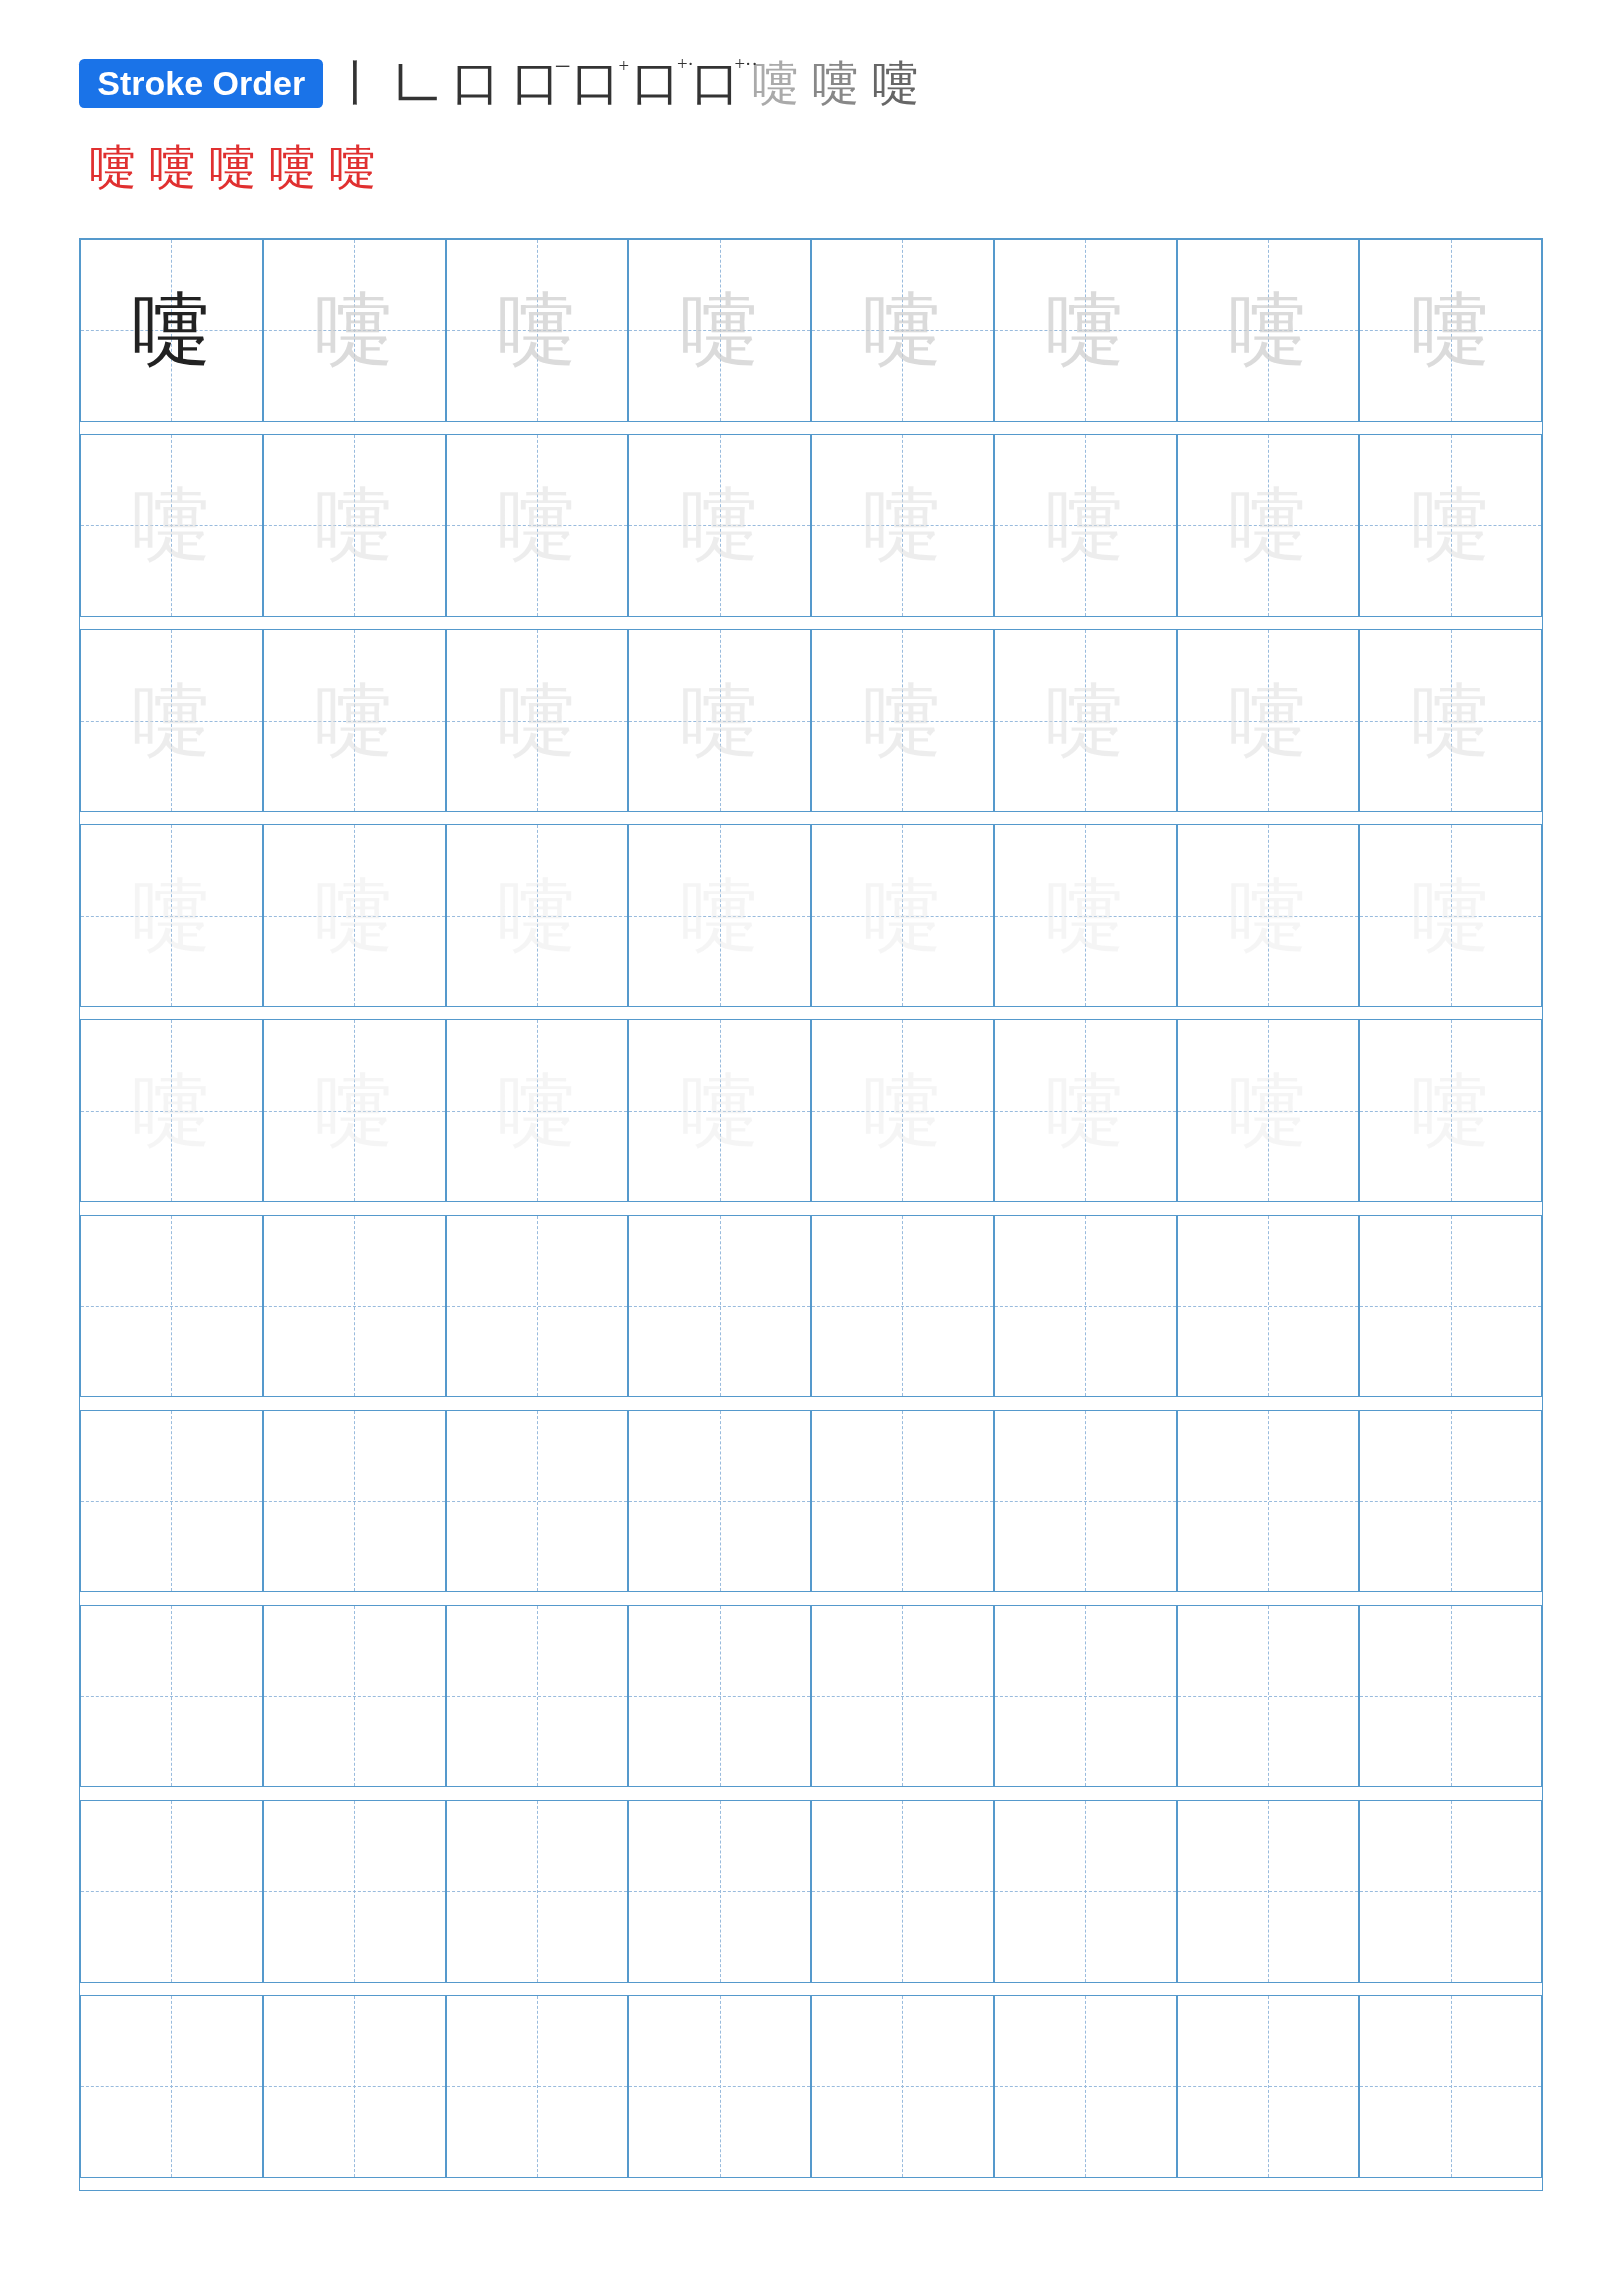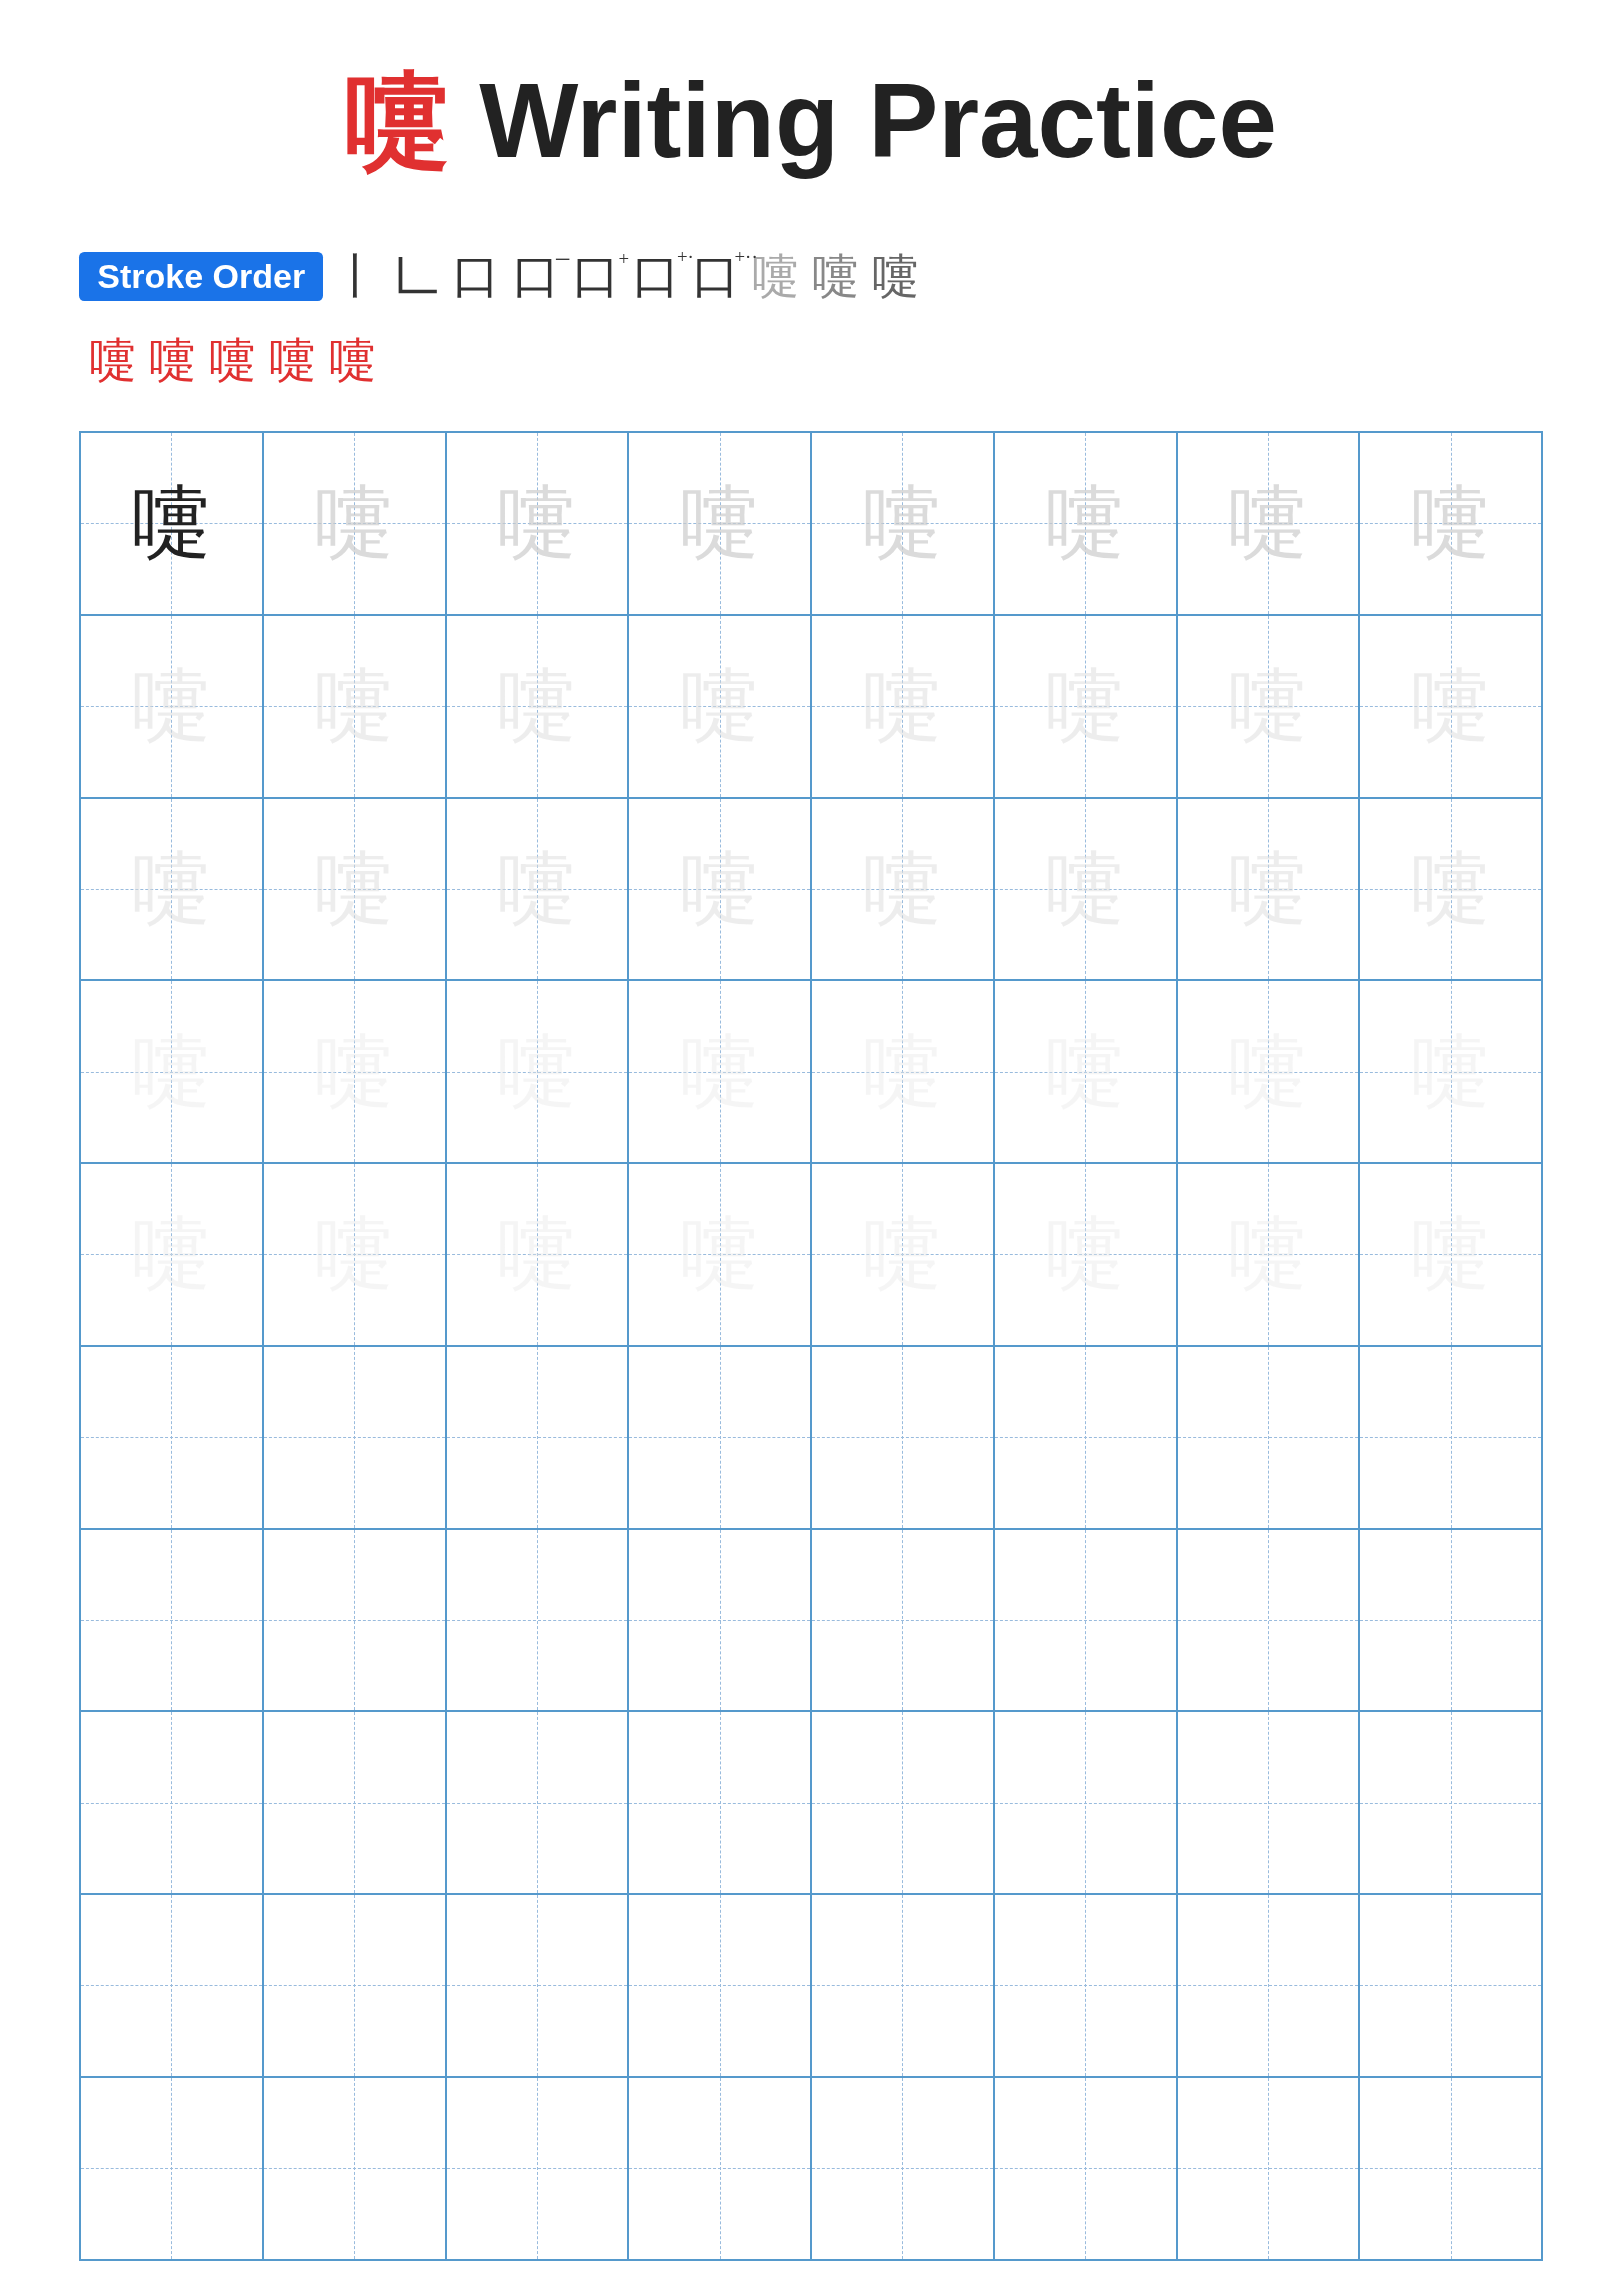--- a/index.html
+++ b/index.html
@@ -149,23 +149,20 @@
       gap: 5.2px;
       margin-left: 0;
       padding-left: 6.5px;
     }
   </style>
 </head>
 <body>
 
 <div class="page">
 
-  <h1 class="title">
-    <span class="title-char">嚏</span><span> Writing Practice</span>
-  </h1>
 
   <div class="stroke-order-section">
     <div class="stroke-order-row">
       <span class="stroke-order-badge">Stroke Order</span>
 
       <span class="stroke-step">丨</span>
       <span class="stroke-step">𠃊</span>
       <span class="stroke-step">口</span>
       <span class="stroke-step" style="position:relative;">口<sup style="font-size:0.4em;position:absolute;top:3.3px;right:-9.8px;">─</sup></span>
       <span class="stroke-step" style="position:relative;">口<sup style="font-size:0.4em;position:absolute;top:3.3px;right:-9.8px;">+</sup></span>

